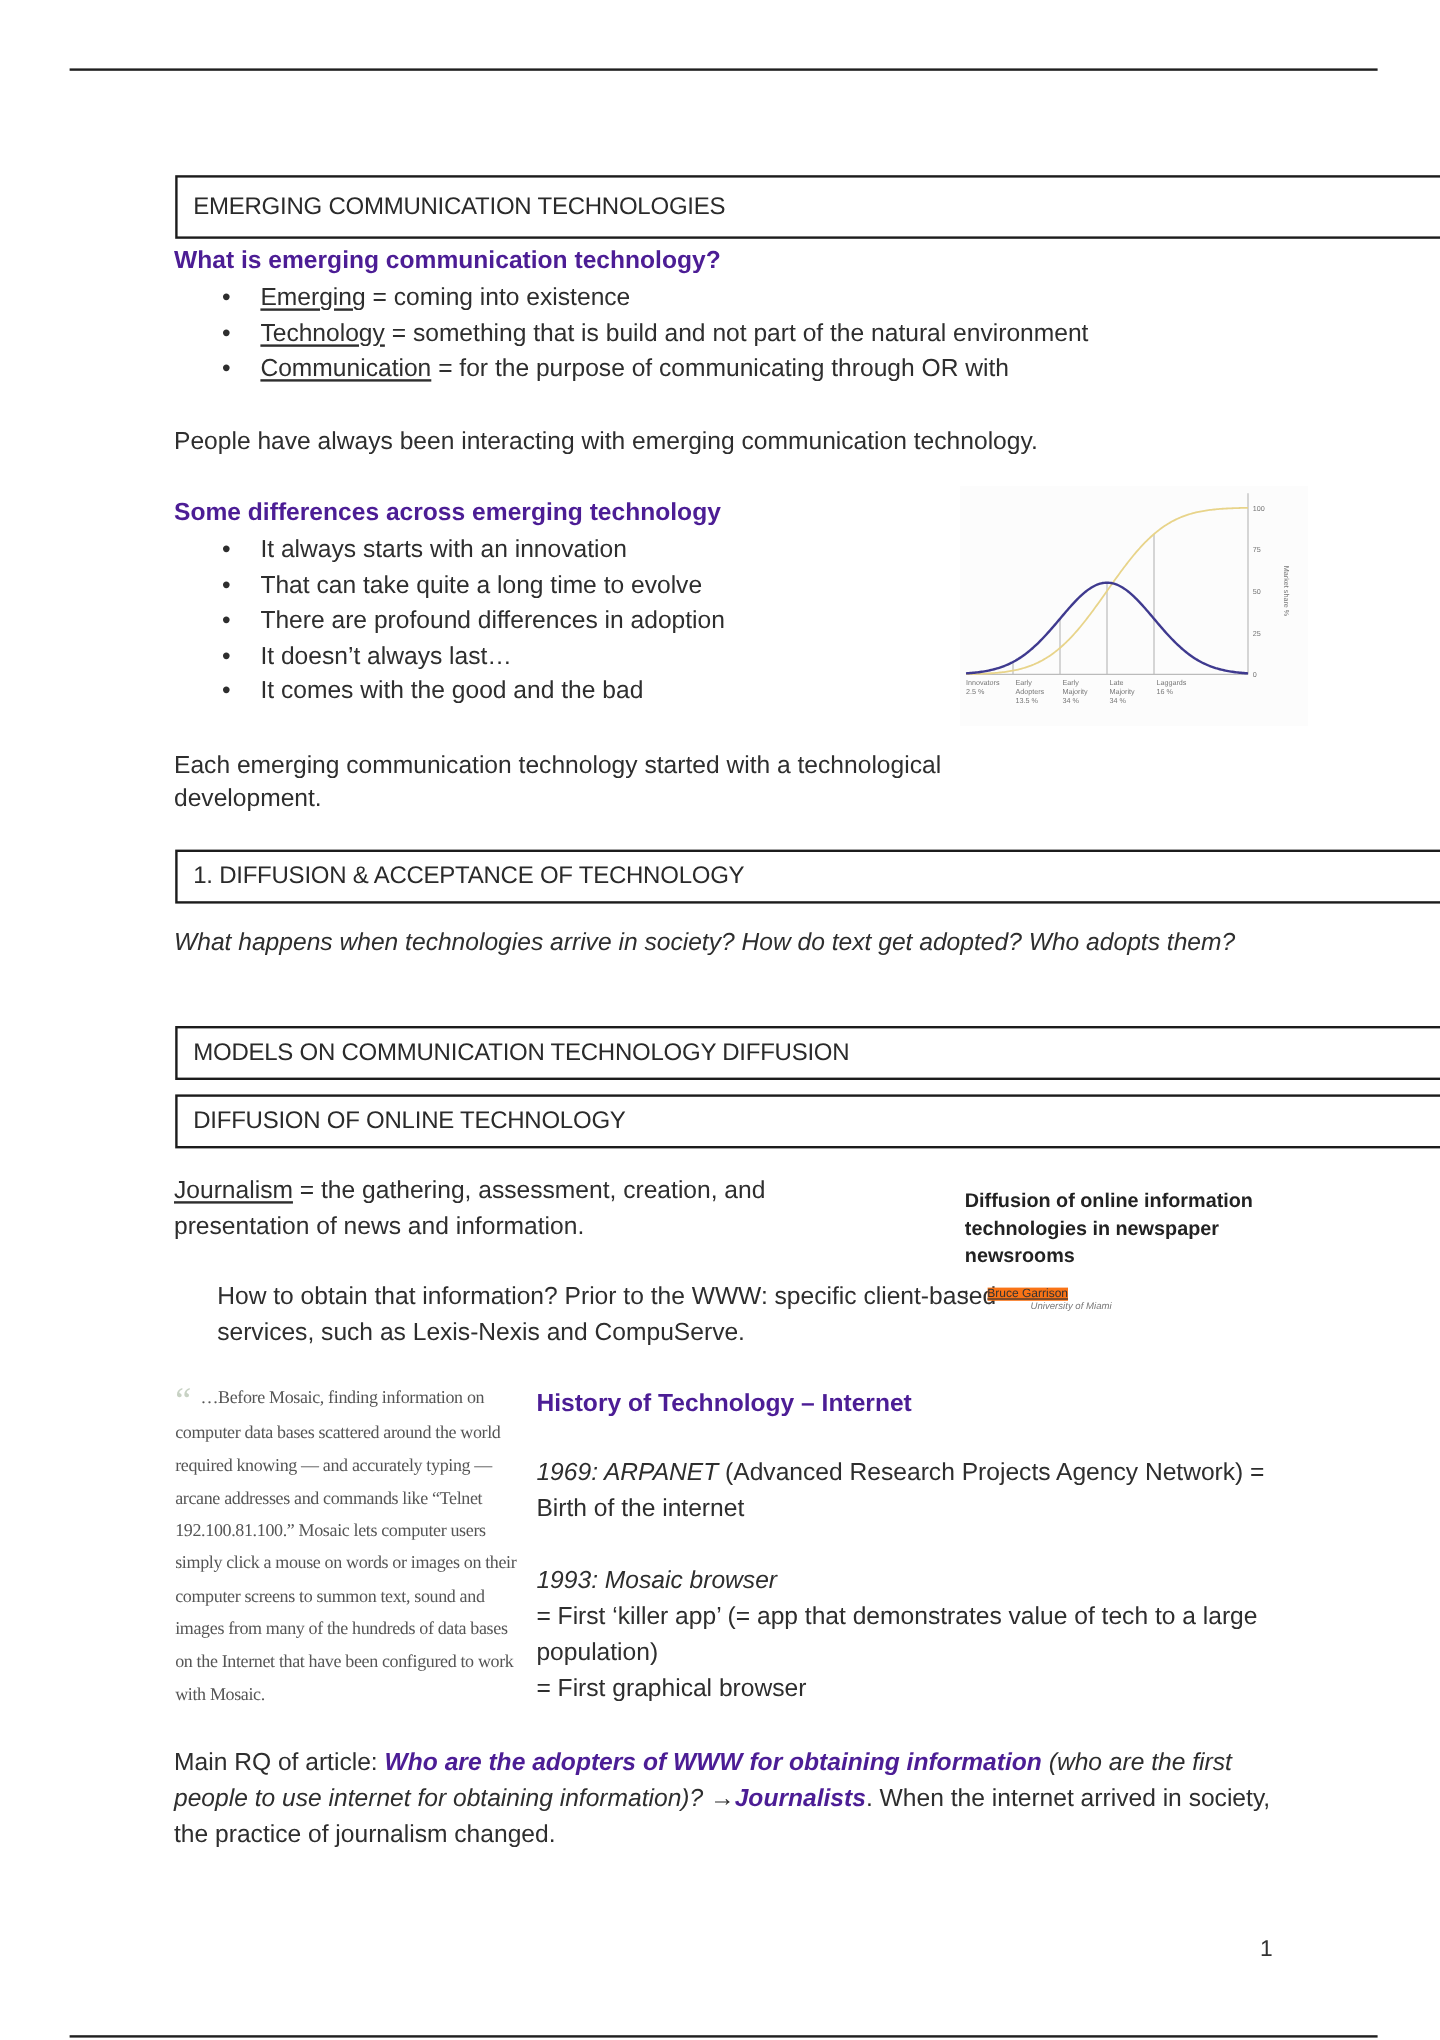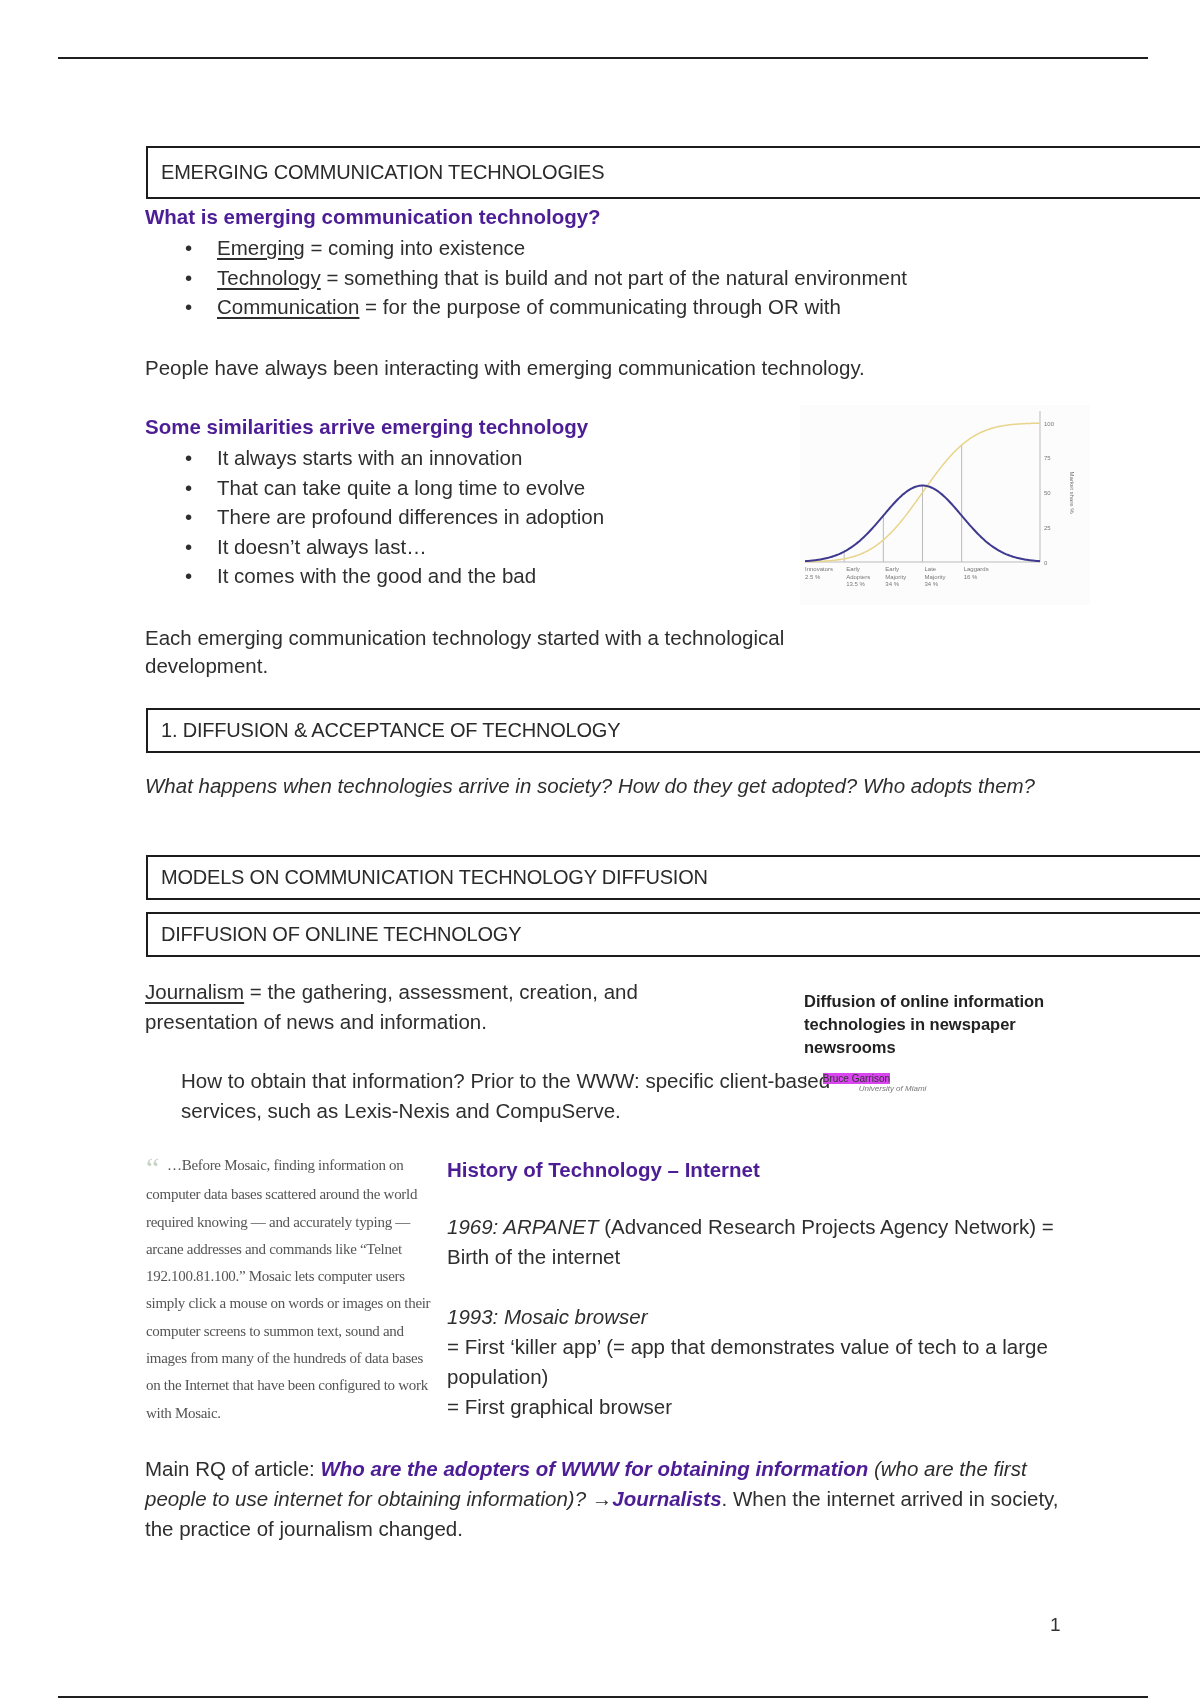--- a/index.html
+++ b/index.html
@@ -12,21 +12,21 @@
   .bold { font-weight: bold; color: #4c1d95; }
   ul.bul { list-style: none; }
   ul.bul li { position: relative; padding-left: 72px; font-size: 20.5px; line-height: 29.5px; color: #2e2e2e; }
   ul.bul li .dot { position: absolute; left: 40px; top: 0; }
   .u { text-decoration: underline; text-underline-offset: 3px; }
   .i { font-style: italic; }
   .quote { font-family: "Liberation Serif", "DejaVu Serif", serif; font-size: 15px; line-height: 27.3px; color: #555; letter-spacing: -0.3px; }
   .quote .qmark { color: #c8d2c4; font-size: 30px; font-family: "Liberation Serif", serif; vertical-align: -8px; margin-right: 8px; }
   .article-title { font-weight: bold; font-size: 16.5px; line-height: 23px; color: #222; }
   .author { font-size: 10px; color: #333; }
-  .author .name { background: #d946ef; }
+  .author .name { background: #f97316; text-decoration: underline; }
   .affil { font-size: 8px; color: #777; font-style: italic; padding-left: 36px; }
   svg text { font-family: "Liberation Sans", sans-serif; }
 </style>
 </head>
 <body>
 
 <div class="rule" style="top:57px;"></div>
 
 <div class="hbox" style="top:146px; height:53px;">
   <span>EMERGING COMMUNICATION TECHNOLOGIES</span>
@@ -35,21 +35,21 @@
 <div class="abs p bold" style="left:145px; top:203px;">What is emerging communication technology?</div>
 
 <ul class="abs bul" style="left:145px; top:233px; width:920px;">
   <li><span class="dot">•</span><span class="u">Emerging</span><span> = coming into existence</span></li>
   <li><span class="dot">•</span><span class="u">Technology</span><span> = something that is build and not part of the natural environment</span></li>
   <li><span class="dot">•</span><span class="u">Communication</span><span> = for the purpose of communicating through OR with</span></li>
 </ul>
 
 <div class="abs p" style="left:145px; top:354px;">People have always been interacting with emerging communication technology.</div>
 
-<div class="abs p bold" style="left:145px; top:413px;">Some similarities arrive emerging technology</div>
+<div class="abs p bold" style="left:145px; top:413px;">Some differences across emerging technology</div>
 
 <ul class="abs bul" style="left:145px; top:443px; width:640px;">
   <li><span class="dot">•</span><span>It always starts with an innovation</span></li>
   <li><span class="dot">•</span><span>That can take quite a long time to evolve</span></li>
   <li><span class="dot">•</span><span>There are profound differences in adoption</span></li>
   <li><span class="dot">•</span><span>It doesn’t always last…</span></li>
   <li><span class="dot">•</span><span>It comes with the good and the bad</span></li>
 </ul>
 
 <svg id="chart" class="abs" style="left:800px; top:405px;" width="290" height="200">
@@ -81,21 +81,21 @@
     <text x="124.5" y="181" font-size="6" fill="#777">34 %</text>
     <text x="163.66666666666666" y="166" font-size="6" fill="#777">Laggards</text>
     <text x="163.66666666666666" y="173.5" font-size="6" fill="#777">16 %</text>
   </svg>
 
 <div class="abs p" style="left:145px; top:624px; width:760px;">Each emerging communication technology started with a technological development.</div>
 
 <div class="hbox" style="top:708px; height:45px;">
   <span>1. DIFFUSION &amp; ACCEPTANCE OF TECHNOLOGY</span>
 </div>
-<div class="abs p i" style="left:145px; top:772px; width:900px;">What happens when technologies arrive in society? How do they get adopted? Who adopts them?</div>
+<div class="abs p i" style="left:145px; top:772px; width:900px;">What happens when technologies arrive in society? How do text get adopted? Who adopts them?</div>
 
 <div class="hbox" style="top:855px; height:45px;">
   <span>MODELS ON COMMUNICATION TECHNOLOGY DIFFUSION</span>
 </div>
 
 <div class="hbox" style="top:912px; height:45px;">
   <span>DIFFUSION OF ONLINE TECHNOLOGY</span>
 </div>
 
 <div class="abs p" style="left:145px; top:977px; width:600px; line-height:30px;">

